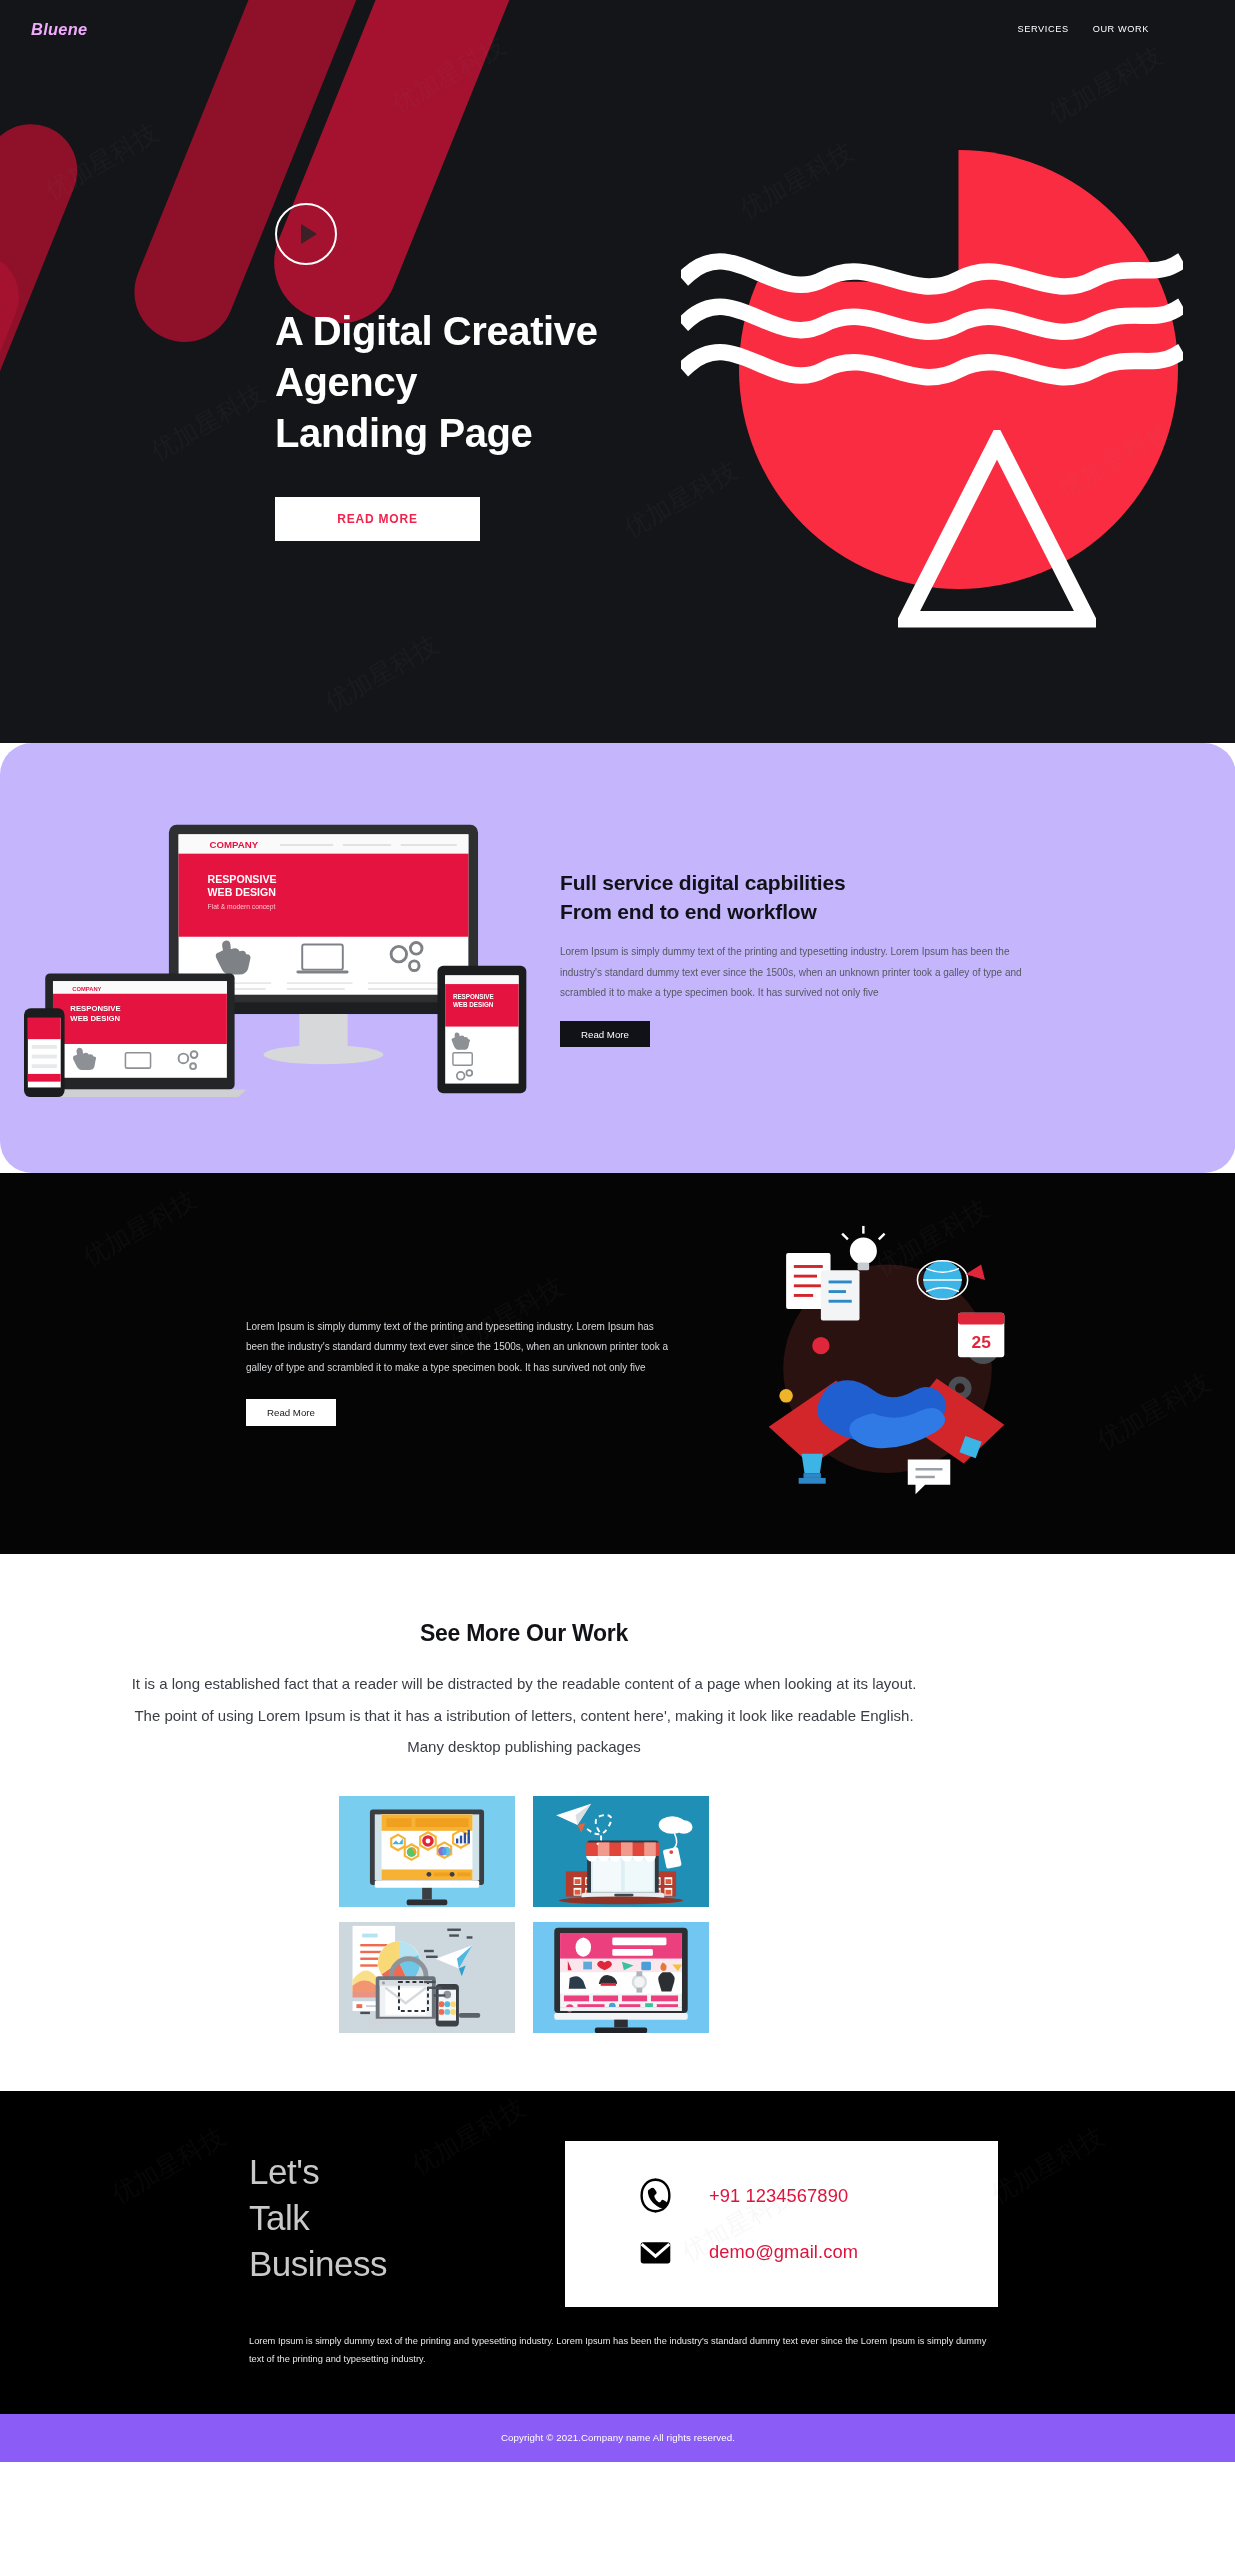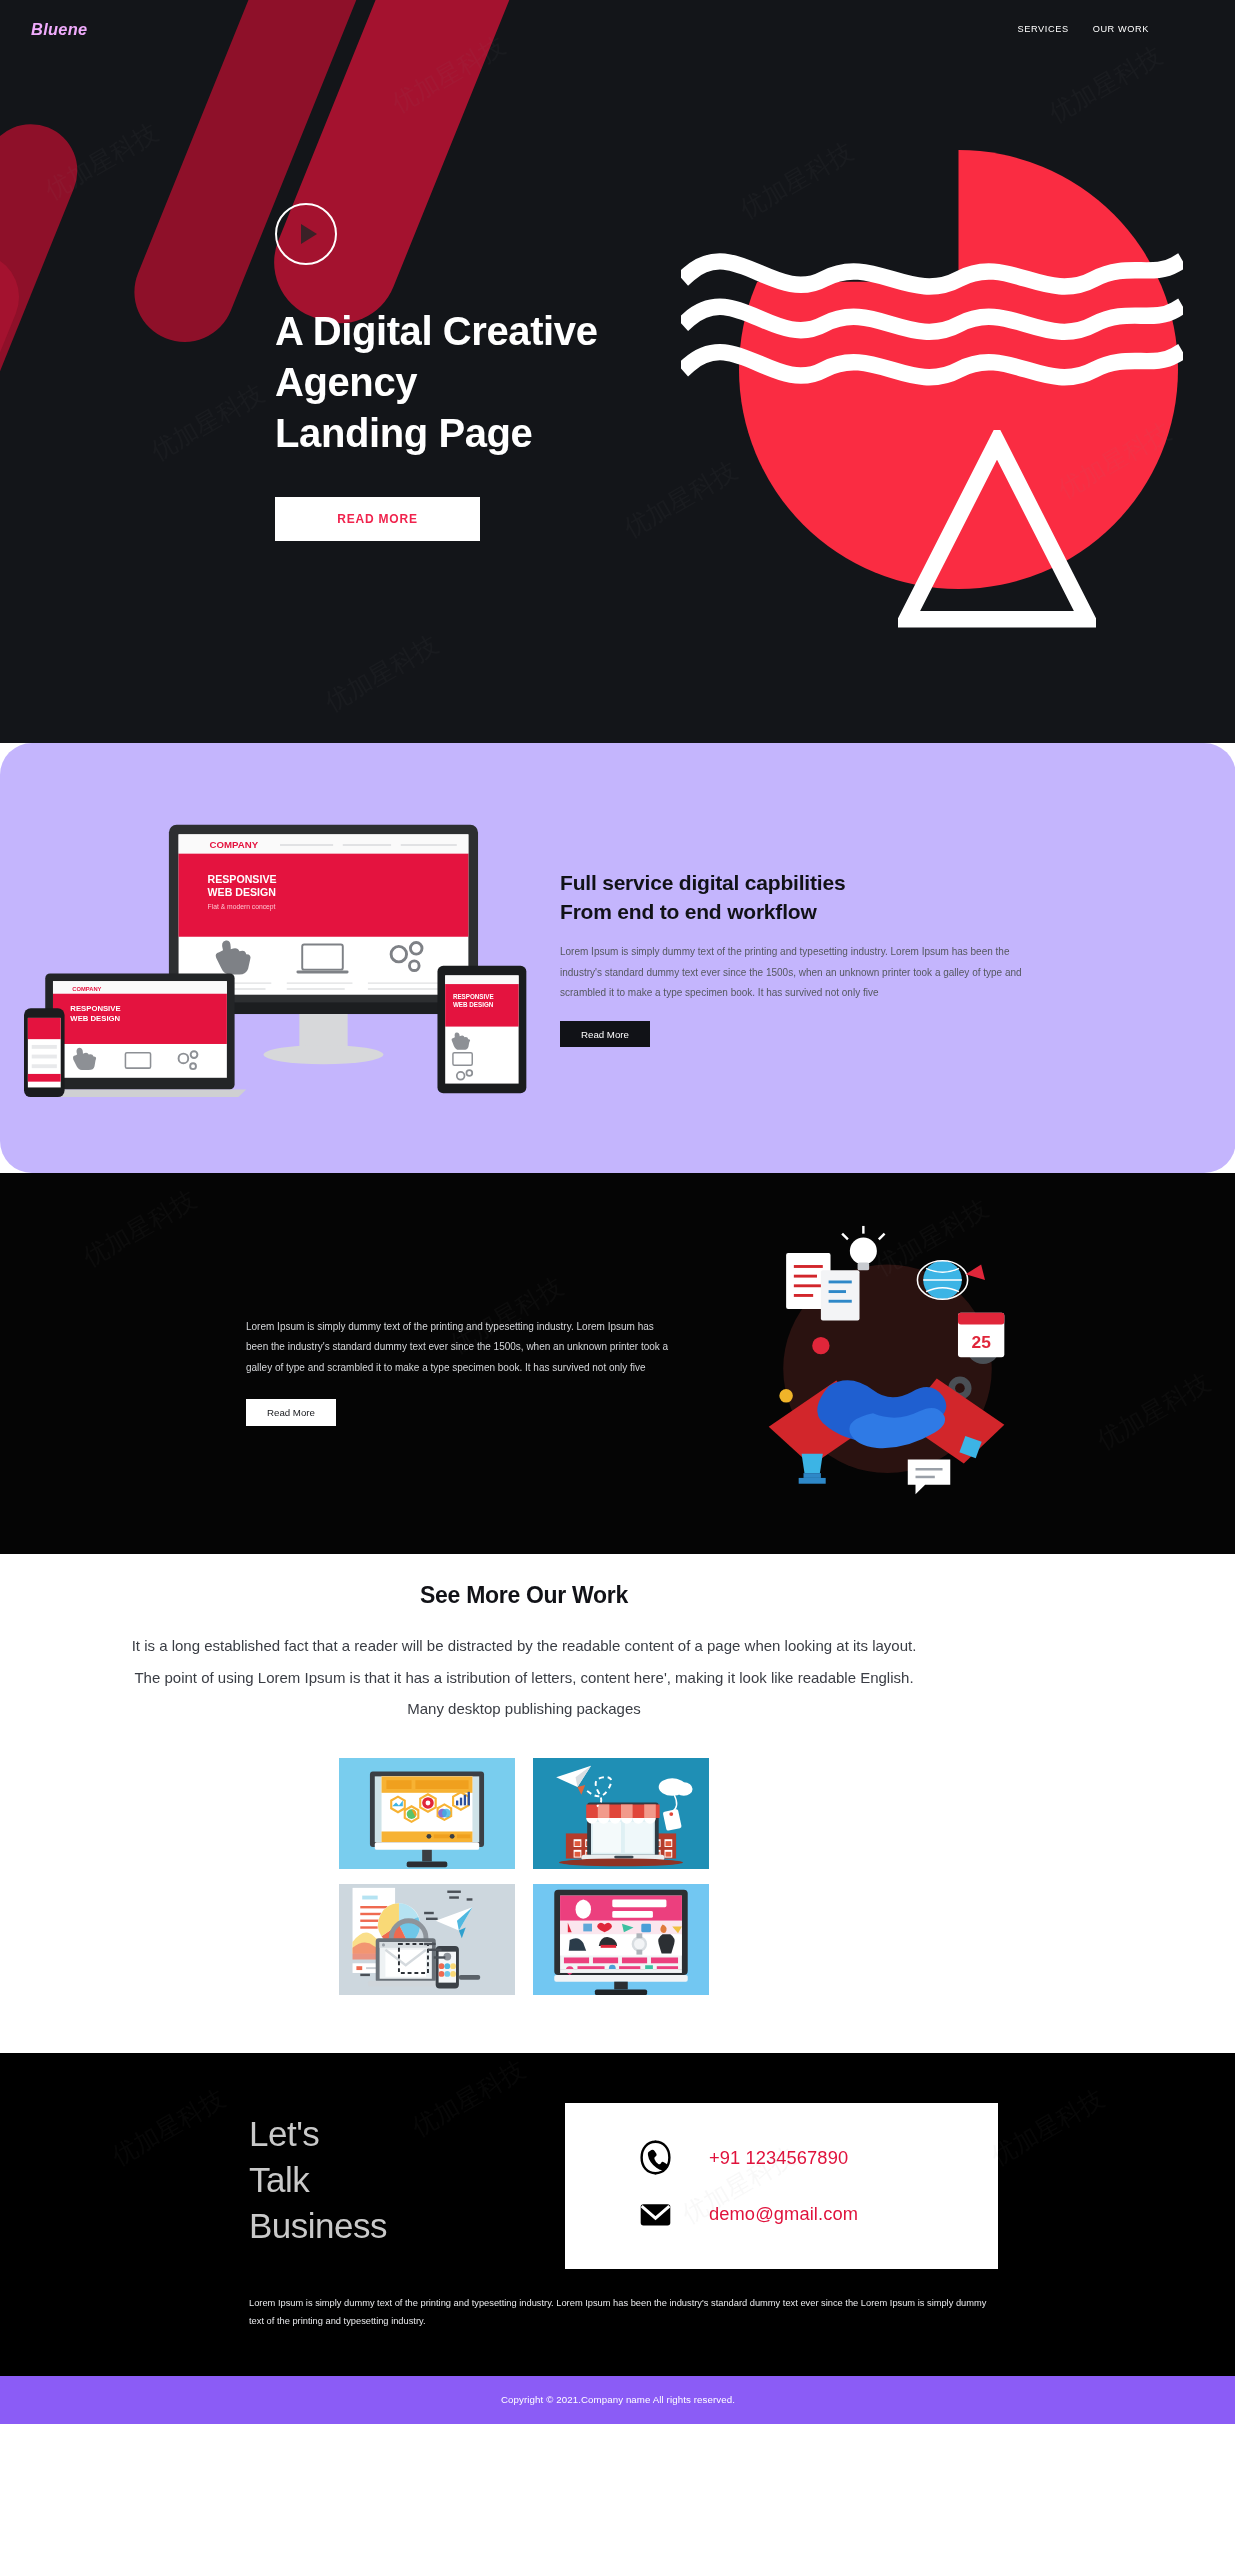--- a/index.html
+++ b/index.html
@@ -161,21 +161,21 @@
     color: #16181c;
     font-size: 9.7px;
     padding: 7.7px 21px;
     cursor: pointer;
     border: none;
     font-family: "Liberation Sans", sans-serif;
   }
   .handshake-art { position: relative; margin-left: 19.3px; width: 319px; height: 280px; text-align: right; }
 
   
-  .sec-work { width: 1048px; background: #ffffff; padding: 28px 0 58px; }
+  .sec-work { width: 1048px; background: #ffffff; padding: 66px 0 58px; }
   .work-title {
     text-align: center;
     font-size: 23px;
     font-weight: bold;
     color: #111217;
     letter-spacing: -0.3px;
   }
   .work-para {
     margin: 21px auto 0;
     width: 801px;

